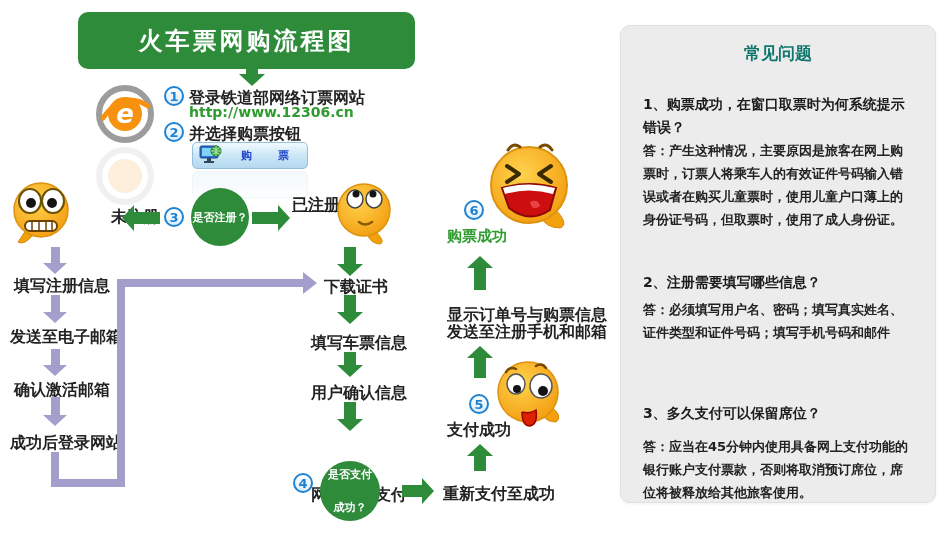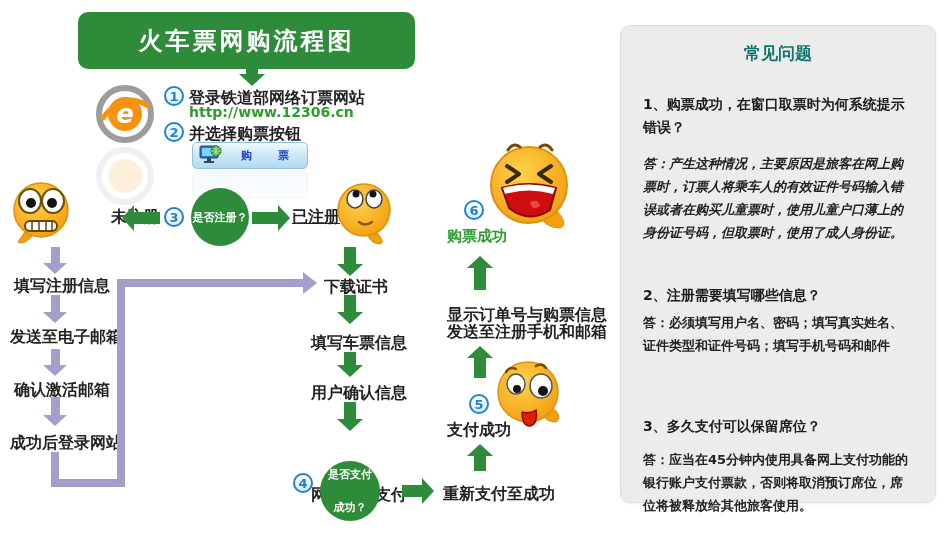--- a/index.html
+++ b/index.html
@@ -60,21 +60,21 @@
   .buy-btn .zh.z2 { margin-left:26px; }
   .refl { opacity:.14; transform:scaleY(-1); pointer-events:none; }
 
   
   .faq { position:absolute; left:620px; top:25px; width:316px; height:478px;
     background:#ececec; border:1px solid #e0e0e0; border-radius:10px; padding:14px 22px;
     box-shadow:0 1px 3px rgba(0,0,0,.06); }
   .faq-header { text-align:center; color:#0f766e; font-size:17px; font-weight:bold; margin-top:2px; }
   .faq-q { font-size:14px; font-weight:bold; color:#1b1b1b; line-height:23px; }
   .faq-a { font-size:13px; font-weight:bold; color:#222; line-height:23px; }
-  .q1 { margin-top:28px; } .a1 { margin-top:13px;font-style:italic; }
+  .q1 { margin-top:28px; } .a1 { margin-top:0; }
   .q2 { margin-top:40px; } .a2 { margin-top:4px; }
   .q3 { margin-top:58px; } .a3 { margin-top:10px; }
 </style>
 </head>
 <body>
 
 <div class="stage">
 
   <div class="title-box">火车票网购流程图</div>
   <div class="arrow down" style="left:238px;top:62px;width:28px;height:24px;"></div>
@@ -127,21 +127,21 @@
     <path d="M24 41v10 M31 41v10 M38 41v10 M44 41v10" stroke="#6b4300" stroke-width="1.5"></path>
   </svg>
 
   <div class="lbl" style="left:79px;top:207px;margin-left:32px;">未注册</div>
   <div class="arrow left" style="left:122px;top:206px;width:38px;height:24px;"></div>
   <div class="cnum" style="left:164px;top:207px;">3</div>
   <div class="decision" style="left:191px;top:188px;width:58px;height:58px;">
     <span>是否注册？</span>
   </div>
   <div class="arrow right" style="left:252px;top:206px;width:38px;height:24px;"></div>
-  <div class="lbl" style="left:292px;top:207px;text-decoration:underline;">已注册</div>
+  <div class="lbl" style="left:292px;top:195px;text-decoration:underline;">已注册</div>
 
   <svg class="abs" style="left:336px;top:180px;" width="60" height="66" viewBox="0 0 60 66">
     <defs>
         <radialGradient id="gb2" cx="40%" cy="35%" r="75%">
           <stop offset="0" stop-color="#ffd24d"></stop>
           <stop offset="1" stop-color="#f29a0c"></stop>
         </radialGradient>
       </defs>
     <path d="M40 52 Q50 62 44 64 Q36 64 32 56 Z" fill="#f2a10c" stroke="#d98a0c"></path>
     <circle cx="28" cy="30" r="26" fill="url(#gb2)" stroke="#dd9210" stroke-width="1.5"></circle>

